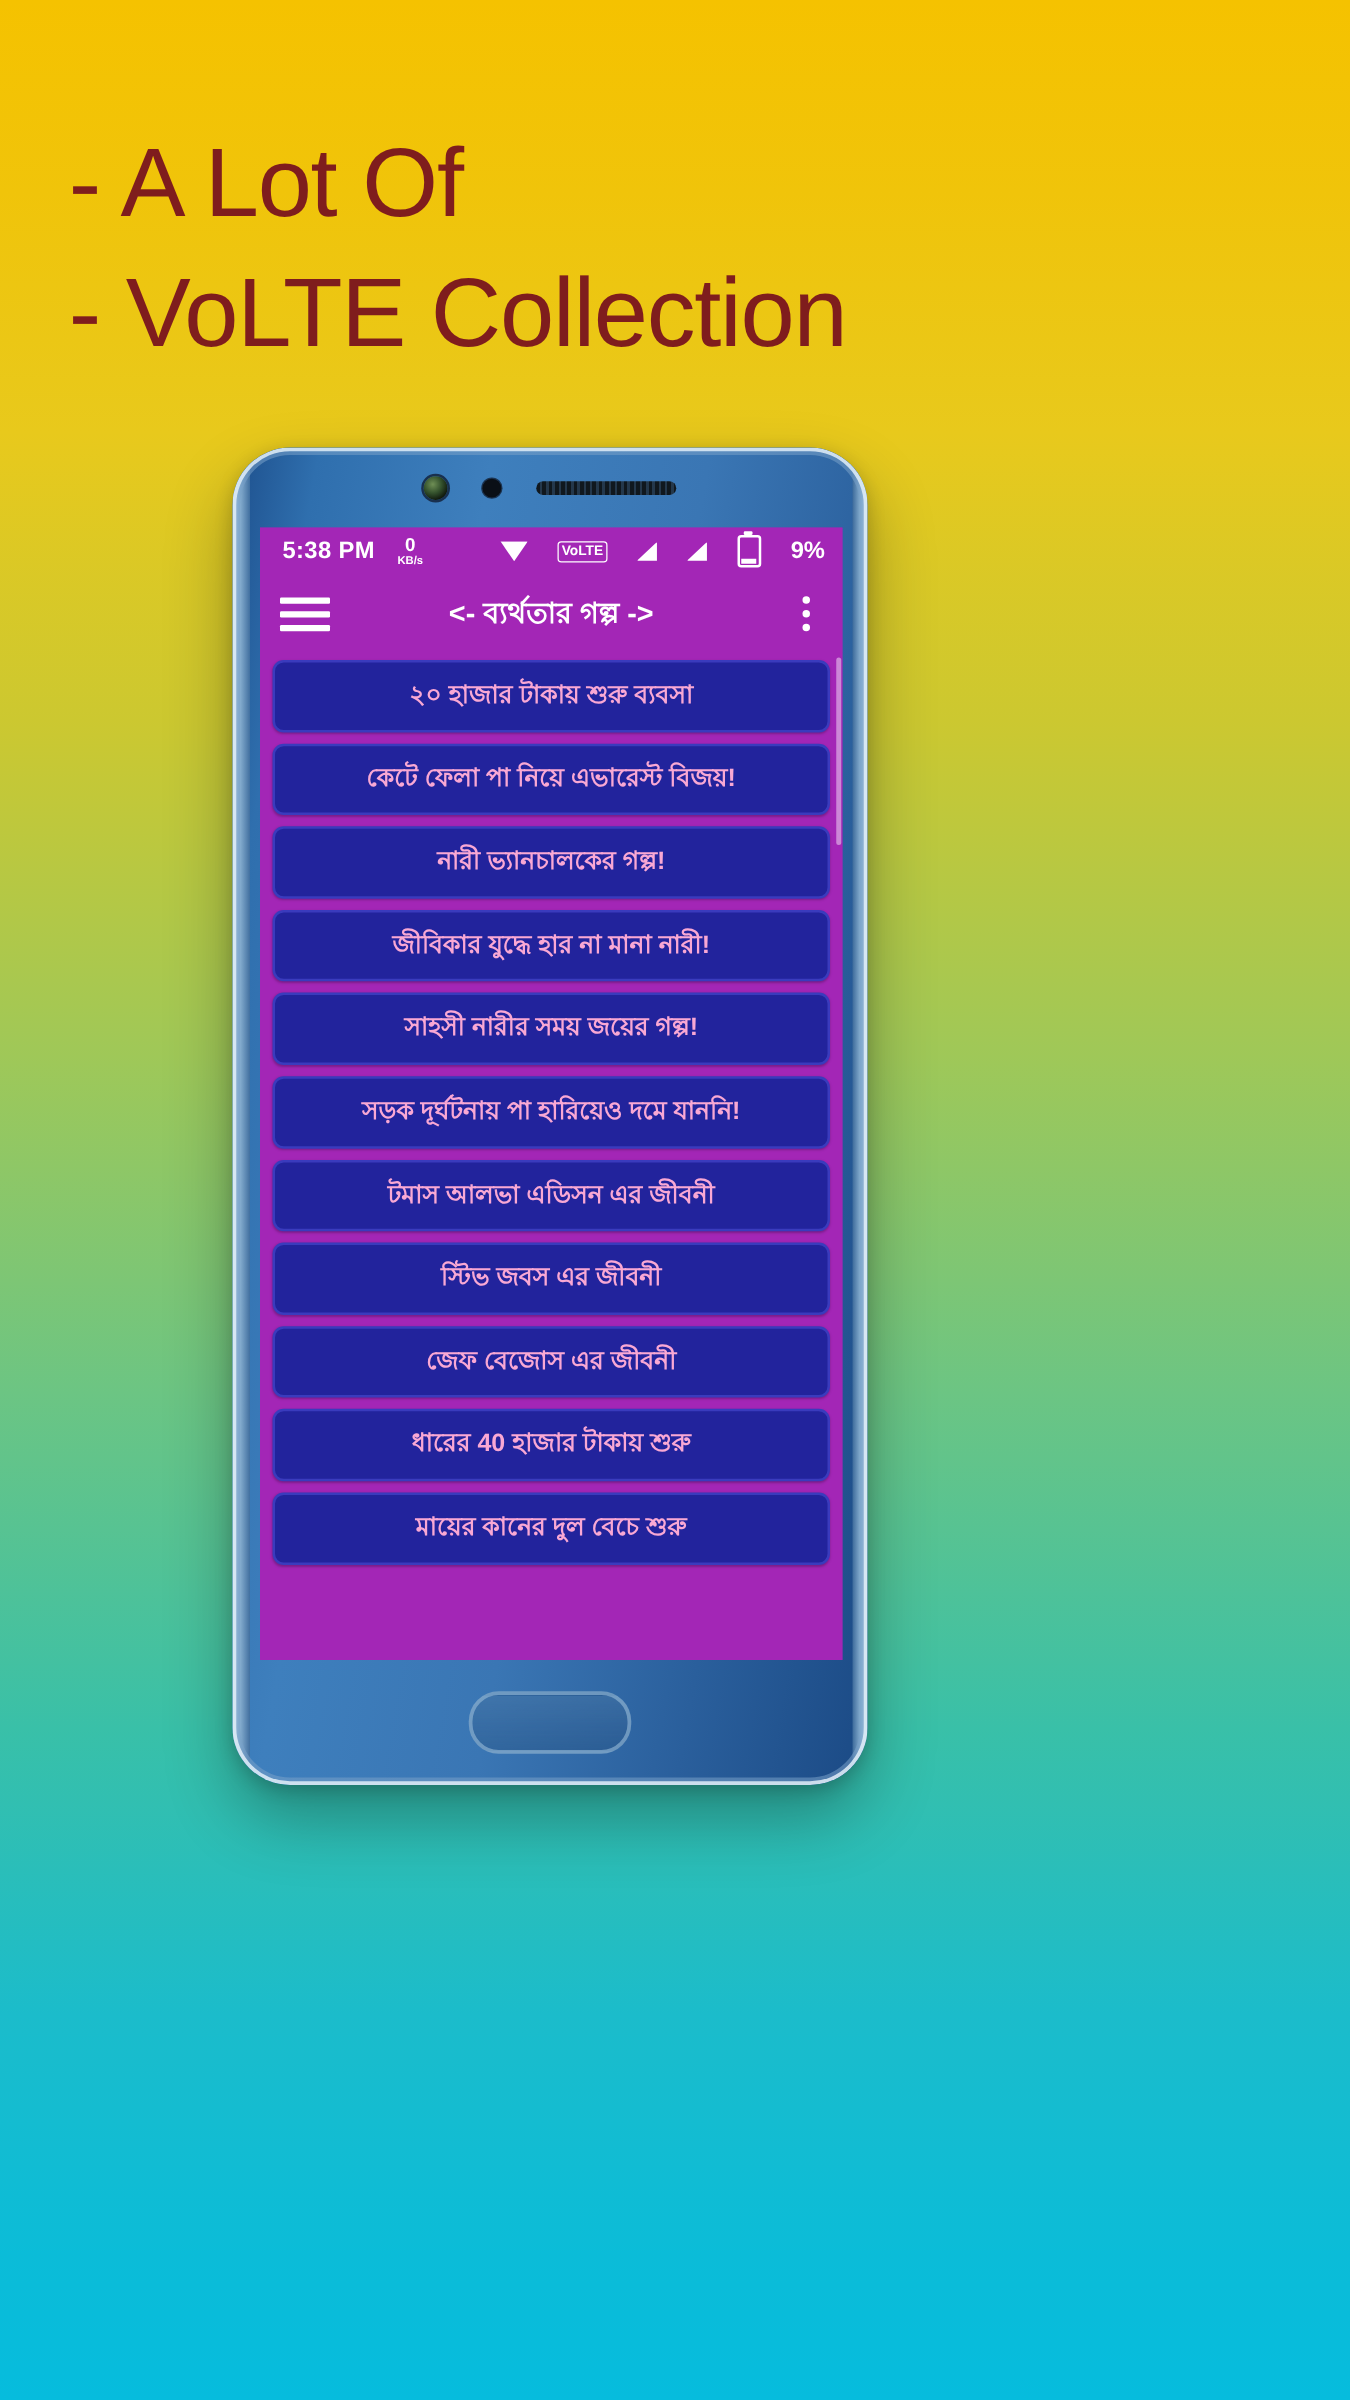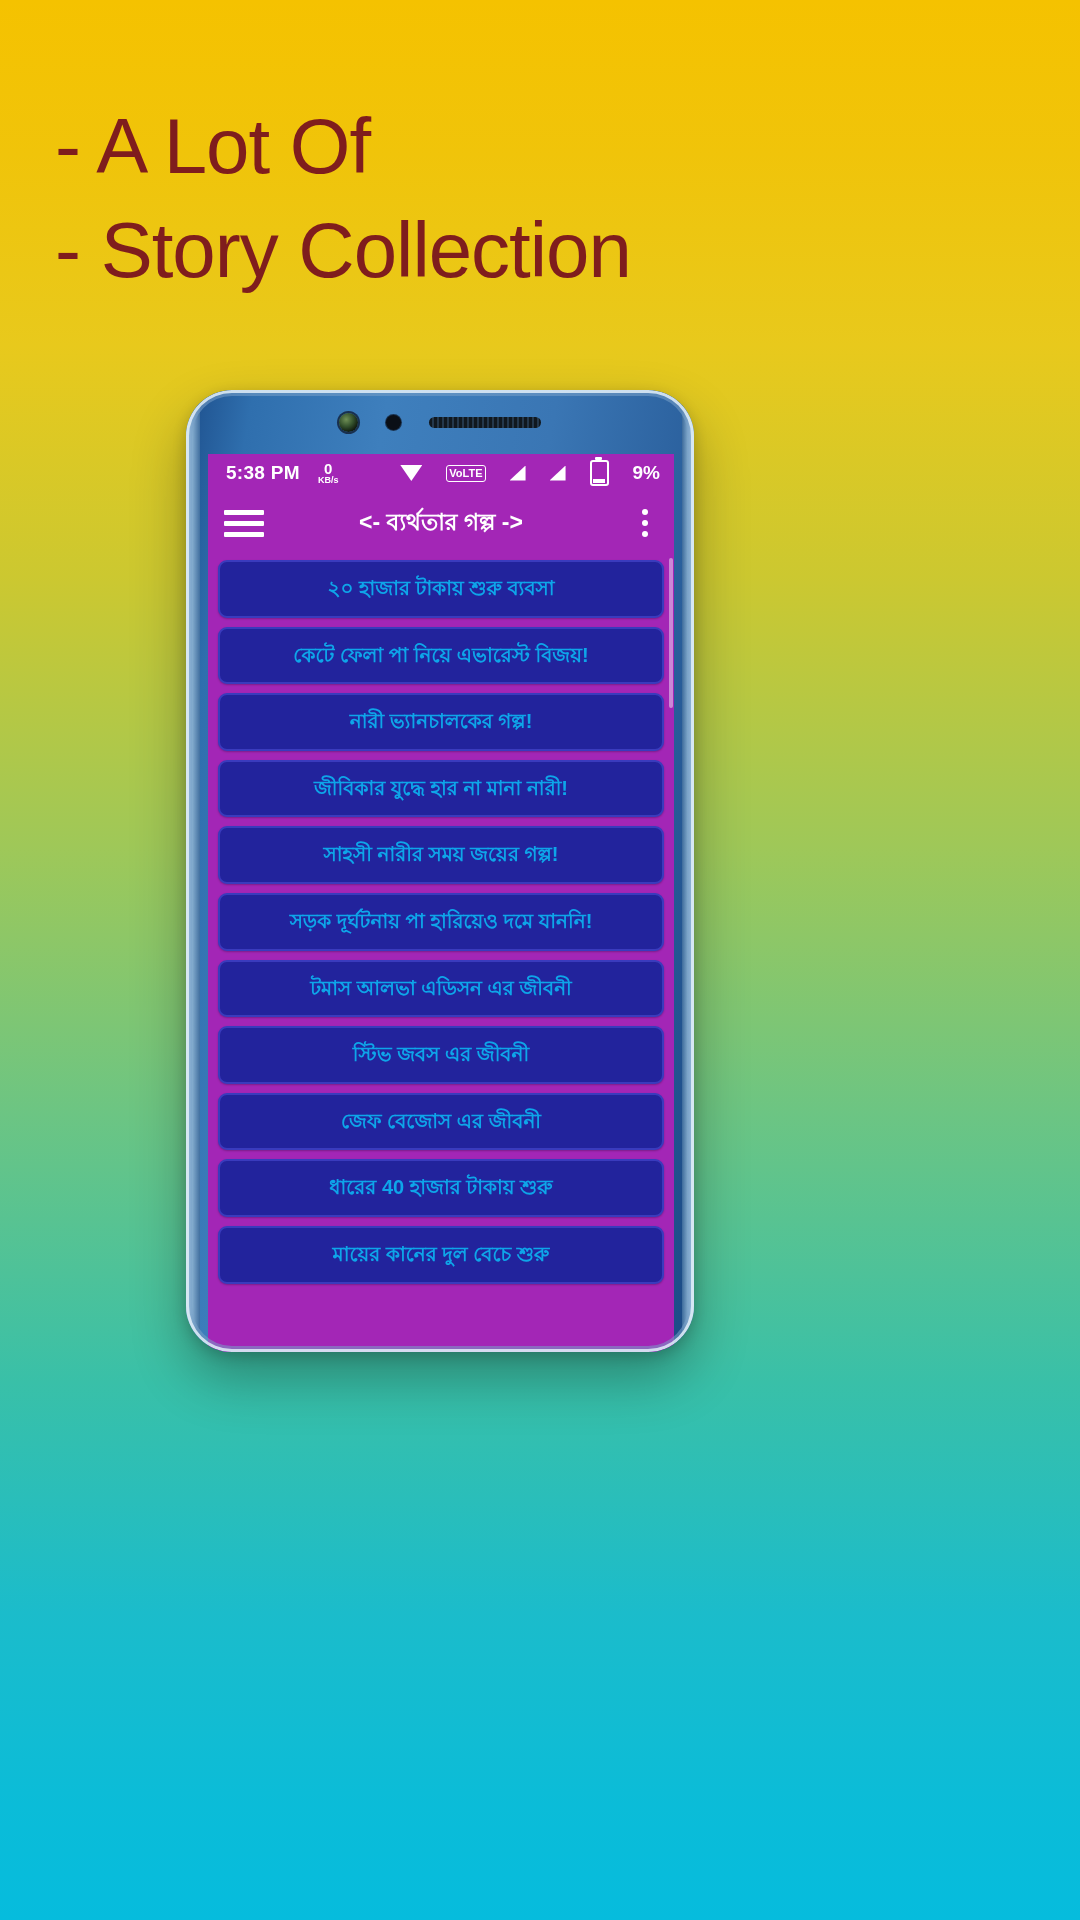--- a/index.html
+++ b/index.html
@@ -25,22 +25,22 @@
     position:absolute;left:55px;top:95px;width:960px;
     color:#7f1d1d;
     font-size:78px;line-height:1.33;
     font-weight:400;
     letter-spacing:-1px;
   }
   .headline .hl-line{display:block;white-space:nowrap;}
 
   
   .phone{
-    position:absolute;left:186px;top:390px;
-    width:508px;height:962px;
+    position:absolute;left:186px;top:358px;
+    width:508px;height:1070px;
     border-radius:46px;
     background:
       linear-gradient(100deg,#1d4f8c 0%,#2f6fae 10%,#3e7fbd 30%,#3a76b4 55%,#2a5f9c 78%,#1b4a85 100%);
     box-shadow:0 26px 54px rgba(0,0,0,.30), 0 4px 14px rgba(0,0,0,.18);
     overflow:hidden;
   }
   
   .phone:before{
     content:"";position:absolute;inset:0;border-radius:46px;
     box-shadow:inset 0 0 0 3px rgba(226,238,248,.85),
@@ -126,41 +126,41 @@
   
   .listwrap{
     height:806px;background:#a326b6;
     padding:6px 10px 8px 10px;box-sizing:border-box;
     overflow:hidden;position:relative;
   }
   .item{
     background:#22239c;
     border:2px solid #3a3bbd;
     border-radius:9px;
-    color:#0ea5e9;
+    color:#f9a8d4;
     font-size:20px;font-weight:700;
     text-align:center;
     margin-bottom:9px;
     padding:13px 10px;
     line-height:1.38;
     box-sizing:border-box;
     cursor:pointer;
     box-shadow:0 1px 2px rgba(0,0,0,.25);
   }
   .scrollbar{
     position:absolute;right:1px;top:4px;width:4px;height:150px;
     background:rgba(255,255,255,.45);border-radius:3px;
   }
 </style>
 </head>
 <body>
 
 <div class="headline">
   <span class="hl-line">- A Lot Of</span>
-  <span class="hl-line">- Story Collection</span>
+  <span class="hl-line">- VoLTE Collection</span>
 </div>
 
 <div class="phone">
   <div class="phone-edge-l"></div>
   <div class="phone-edge-r"></div>
 
   <div class="bezel-top">
     <span class="cam"></span>
     <span class="sensor"></span>
     <span class="speaker"></span>

